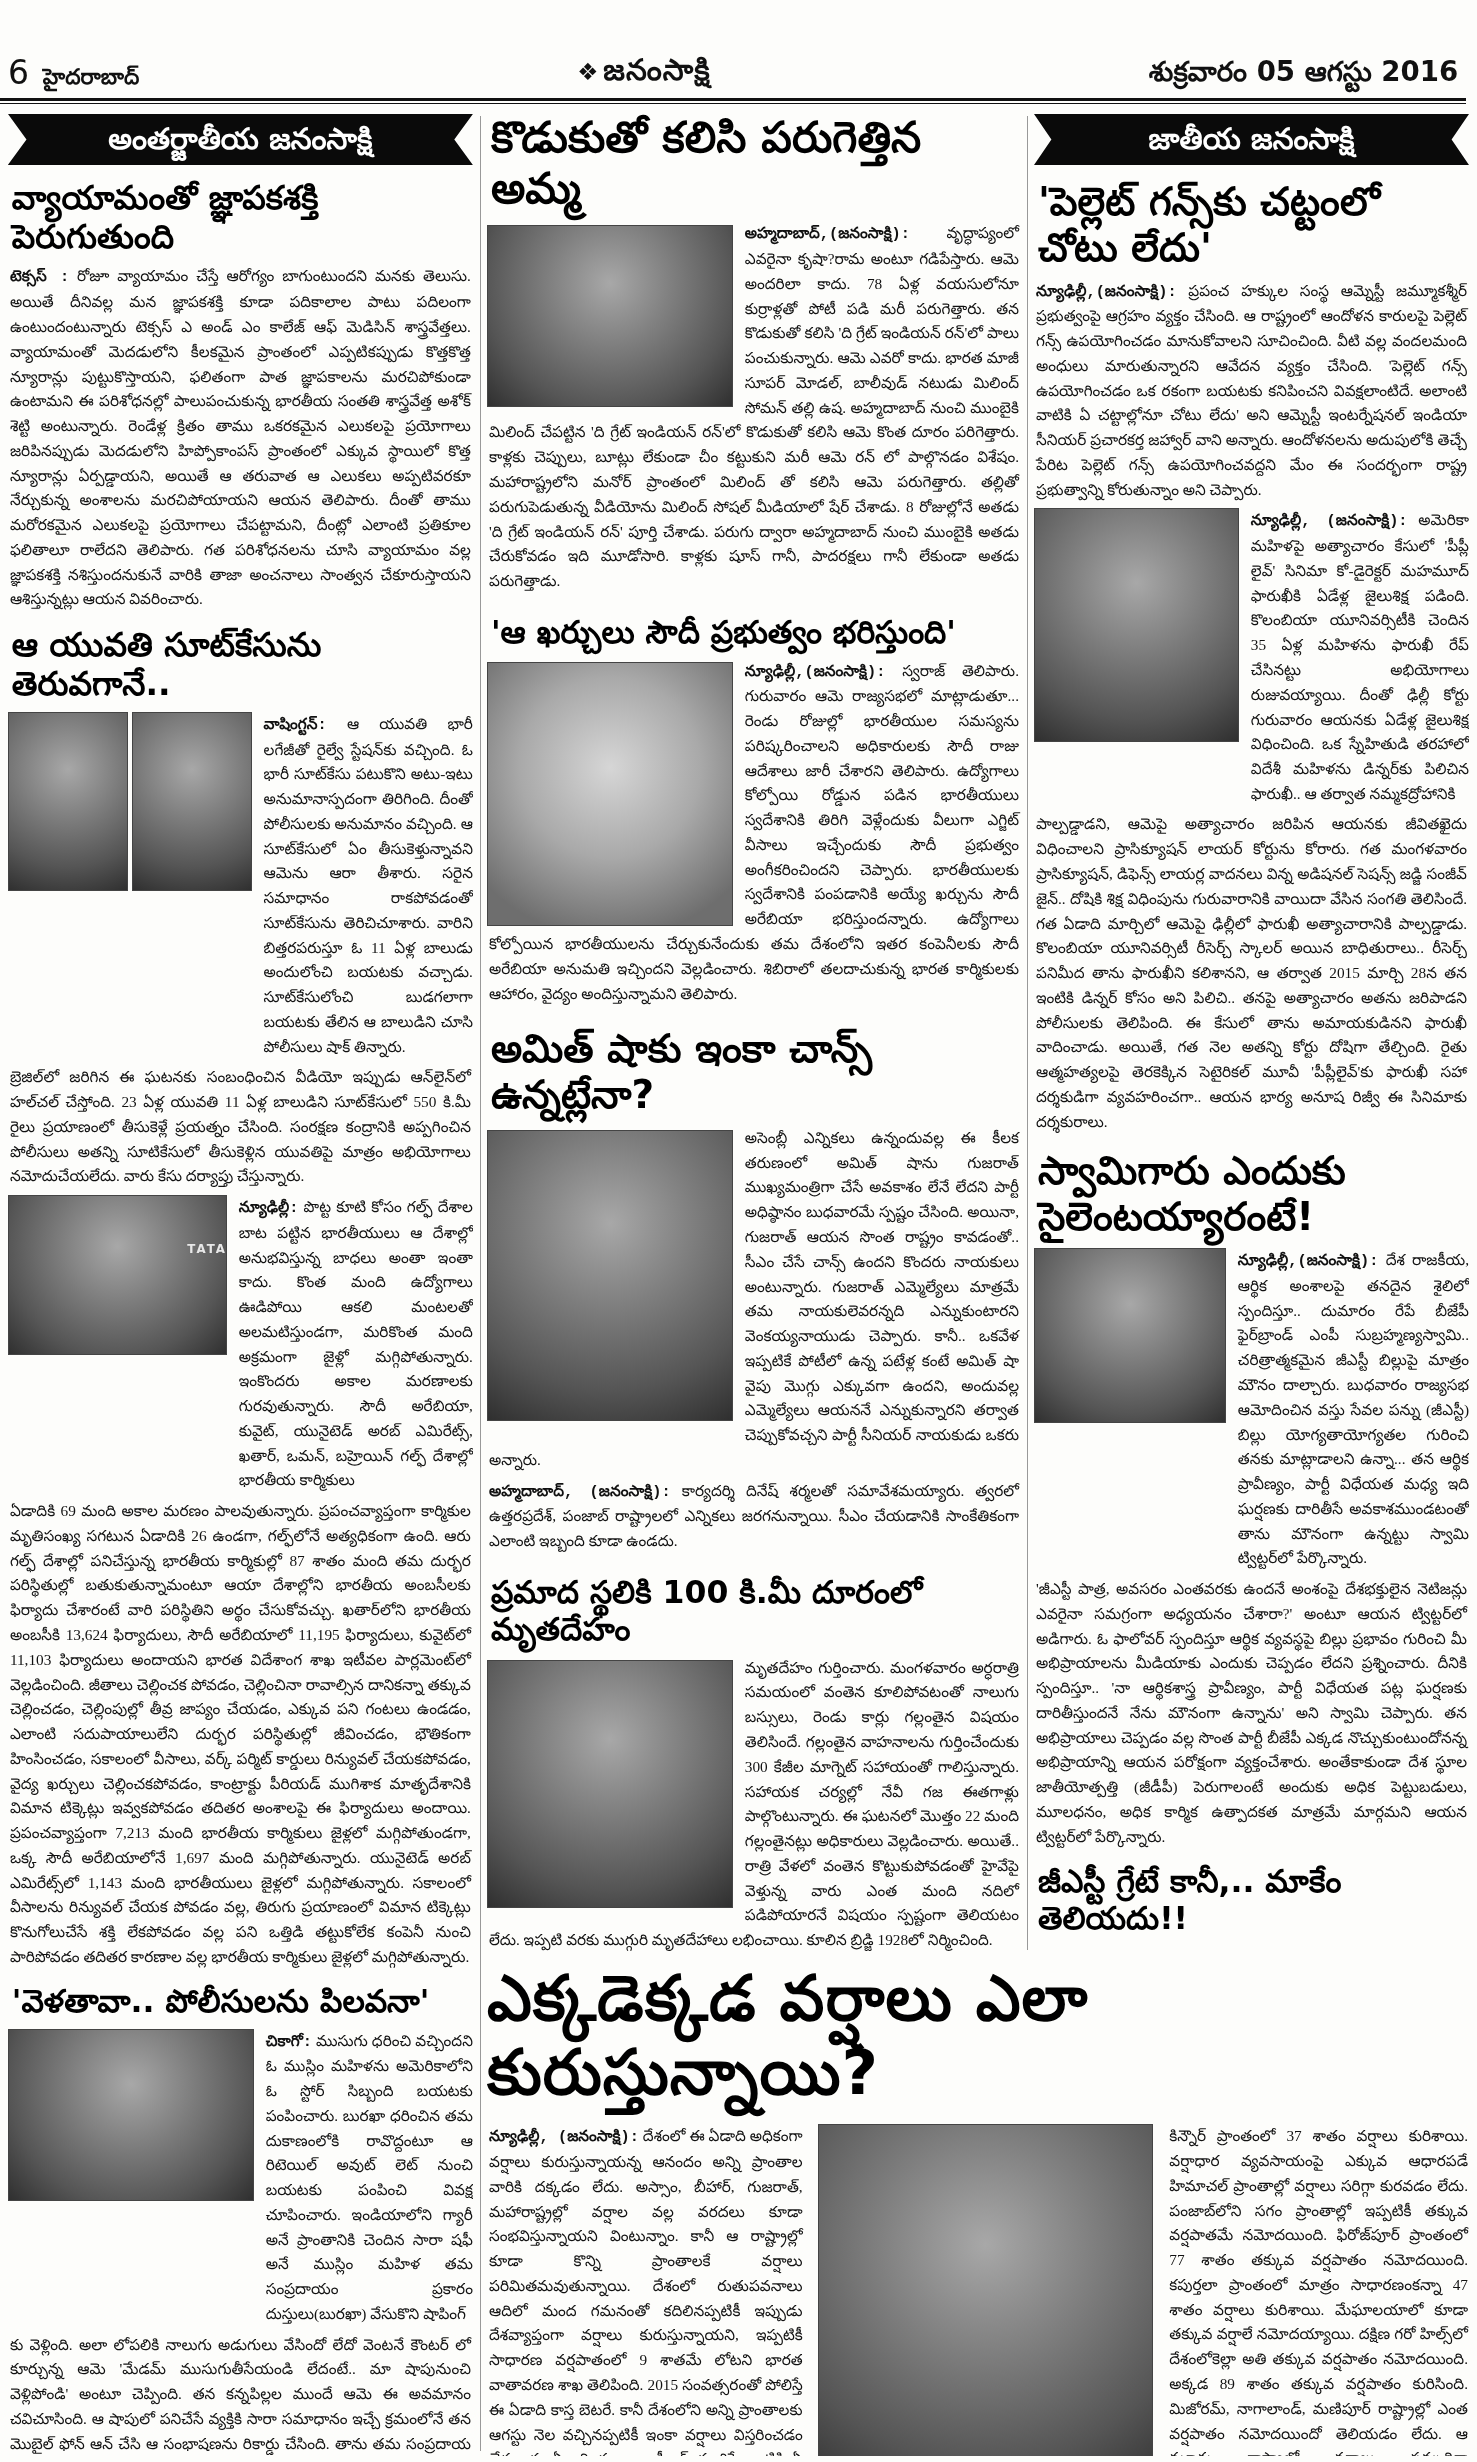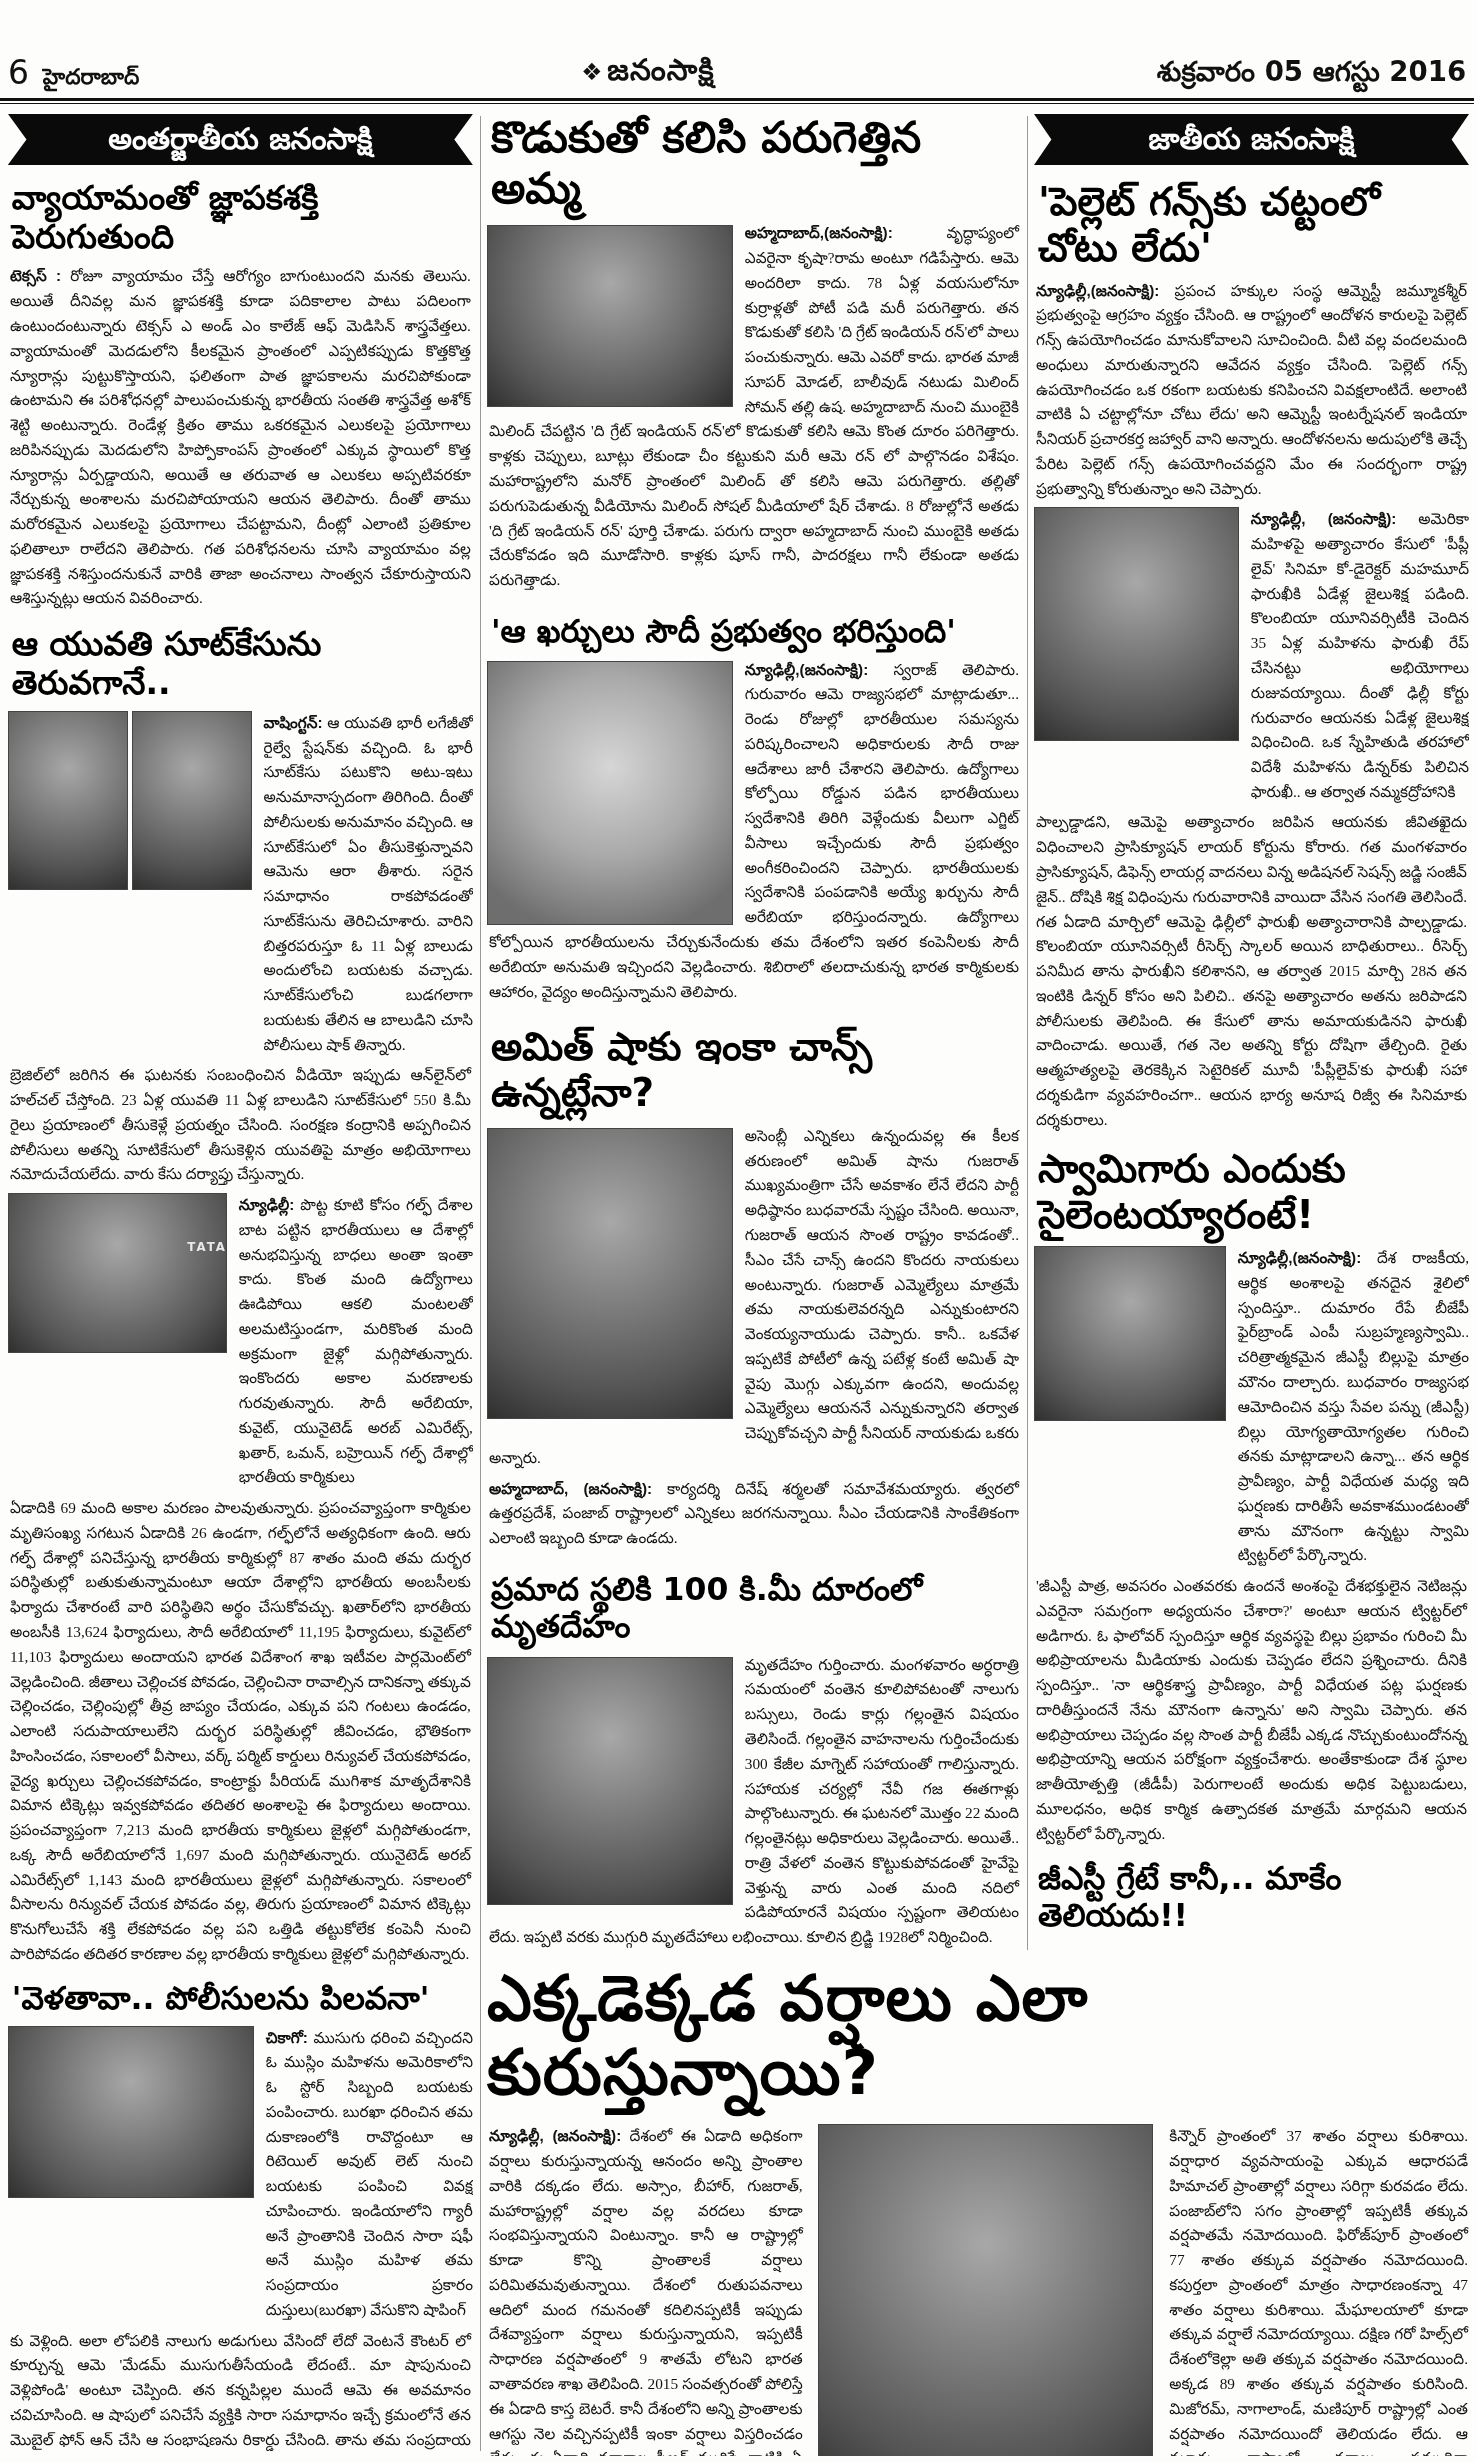--- a/index.html
+++ b/index.html
@@ -1,18 +1,18 @@
 <!DOCTYPE html>
 <html><head>
 <meta charset="utf-8">
 <style>
   html,body{margin:0;padding:0;background:#f2f2ee;}
   #page{position:relative;width:1478px;height:2463px;background:#fdfdfb;font-family:"Liberation Serif",serif;color:#111;overflow:hidden;}
   
-  .hdr{position:absolute;top:0;left:0;right:4px;height:99px;}
+  .hdr{position:absolute;top:0;left:0;right:12px;height:99px;}
   .hdr-row{position:absolute;left:7.9px;right:7.9px;top:51px;height:43px;display:flex;align-items:flex-end;justify-content:space-between;}
   .pageno{font-family:"DejaVu Sans",sans-serif;font-size:33px;font-weight:normal;}
   .edition{font-family:"DejaVu Sans",sans-serif;font-size:21.7px;font-weight:bold;margin-left:9.9px;}
   .masthead{font-family:"DejaVu Sans",sans-serif;font-size:29.6px;font-weight:bold;letter-spacing:1px;}
   .masthead .glyph{font-size:23.6px;margin-right:3.9px;}
   .dateline-top{font-family:"DejaVu Sans",sans-serif;font-size:27.6px;font-weight:bold;}
   .hdr-rule{position:absolute;left:0;right:0;top:98px;border-top:3px solid #111;}
   .hdr-rule2{position:absolute;left:0;right:0;top:103px;border-top:1px solid #111;}
   
   .col{position:absolute;top:110px;overflow:hidden;}
@@ -27,21 +27,21 @@
   .banner{background:#0a0a0a;color:#fff;text-align:center;font-family:"DejaVu Sans",sans-serif;
     font-weight:bold;font-size:29.6px;line-height:51px;height:51px;margin:3.9px 0 9.9px 0;
     clip-path:polygon(0% 0%,4% 50%,0% 100%,100% 100%,96% 50%,100% 0%);}
   
   .hl{font-family:"DejaVu Sans",sans-serif;font-weight:bold;text-align:left;line-height:1.18;margin:13.8px 3.9px 7.9px 3.9px;color:#000;}
   .hl.s32{font-size:39px;} .hl.s34{font-size:31.5px;} .hl.s36{font-size:33px;}
   .hl.s40{font-size:39px;} .hl.s44{font-size:43px;}
   .hl.big{font-size:63px;margin:3.9px 0 13.8px 0;letter-spacing:1px;}
   
   .bd{font-size:15.3px;line-height:1.62;text-align:justify;margin:0 2px 5.9px 2px;}
-  .dl{font-family:Liberation Sans, sans-serif;font-weight:bold;}
+  .dl{font-family:Liberation Mono, monospace;font-weight:bold;}
   .row{display:flex;gap:11.8px;margin-bottom:5.9px;}
   .row .bd{flex:1;margin:0;}
   
   .photo{position:relative;flex:none;background:
       radial-gradient(circle at 50% 32%, #a8a8a8 0%, #7c7c7c 38%, #555 72%, #2e2e2e 100%);
       box-shadow:inset 0 0 0 1px #444;}
   .photo.light{background:radial-gradient(circle at 50% 40%, #d6d6d6 0%, #a9a9a9 45%, #6e6e6e 85%);}
   .photo .ovl{position:absolute;left:0;right:0;text-align:center;color:#e8e8e8;
       font-family:"DejaVu Sans",sans-serif;font-weight:bold;letter-spacing:2px;}
   .twin{display:flex;flex:none;gap:3.9px;}

